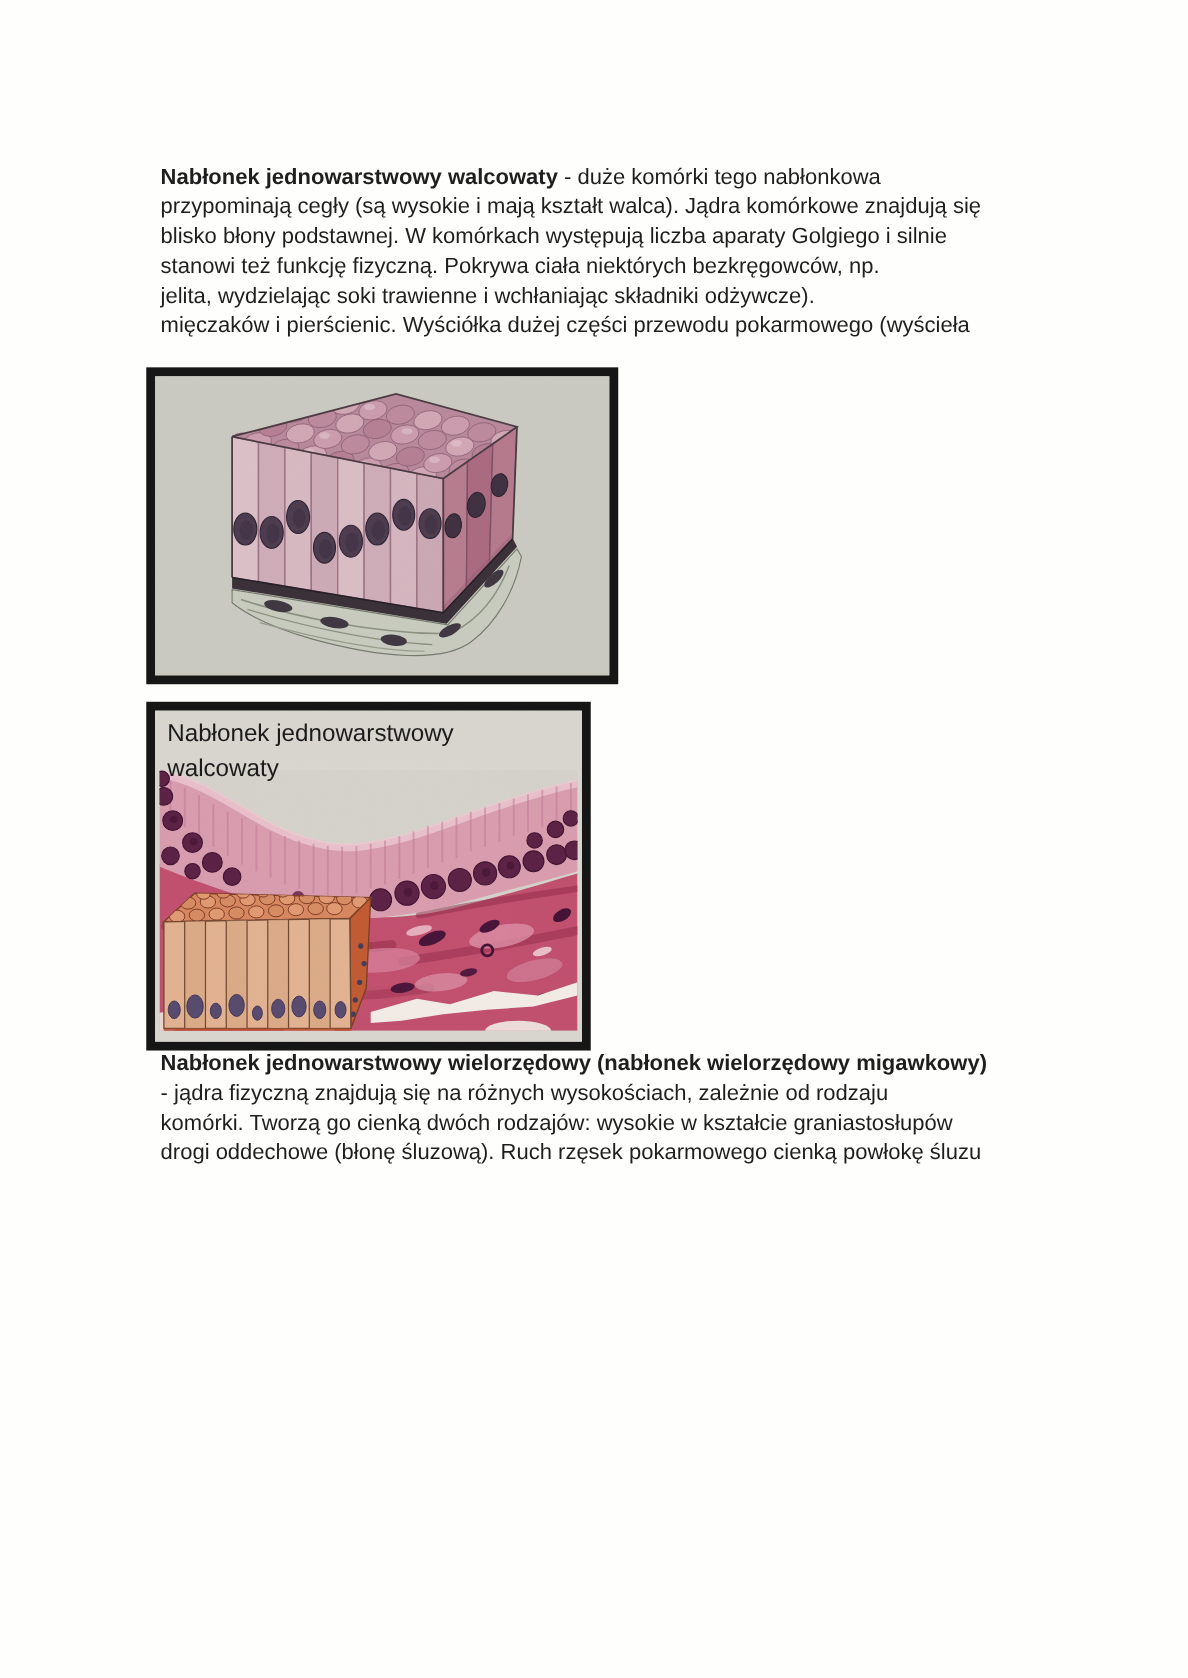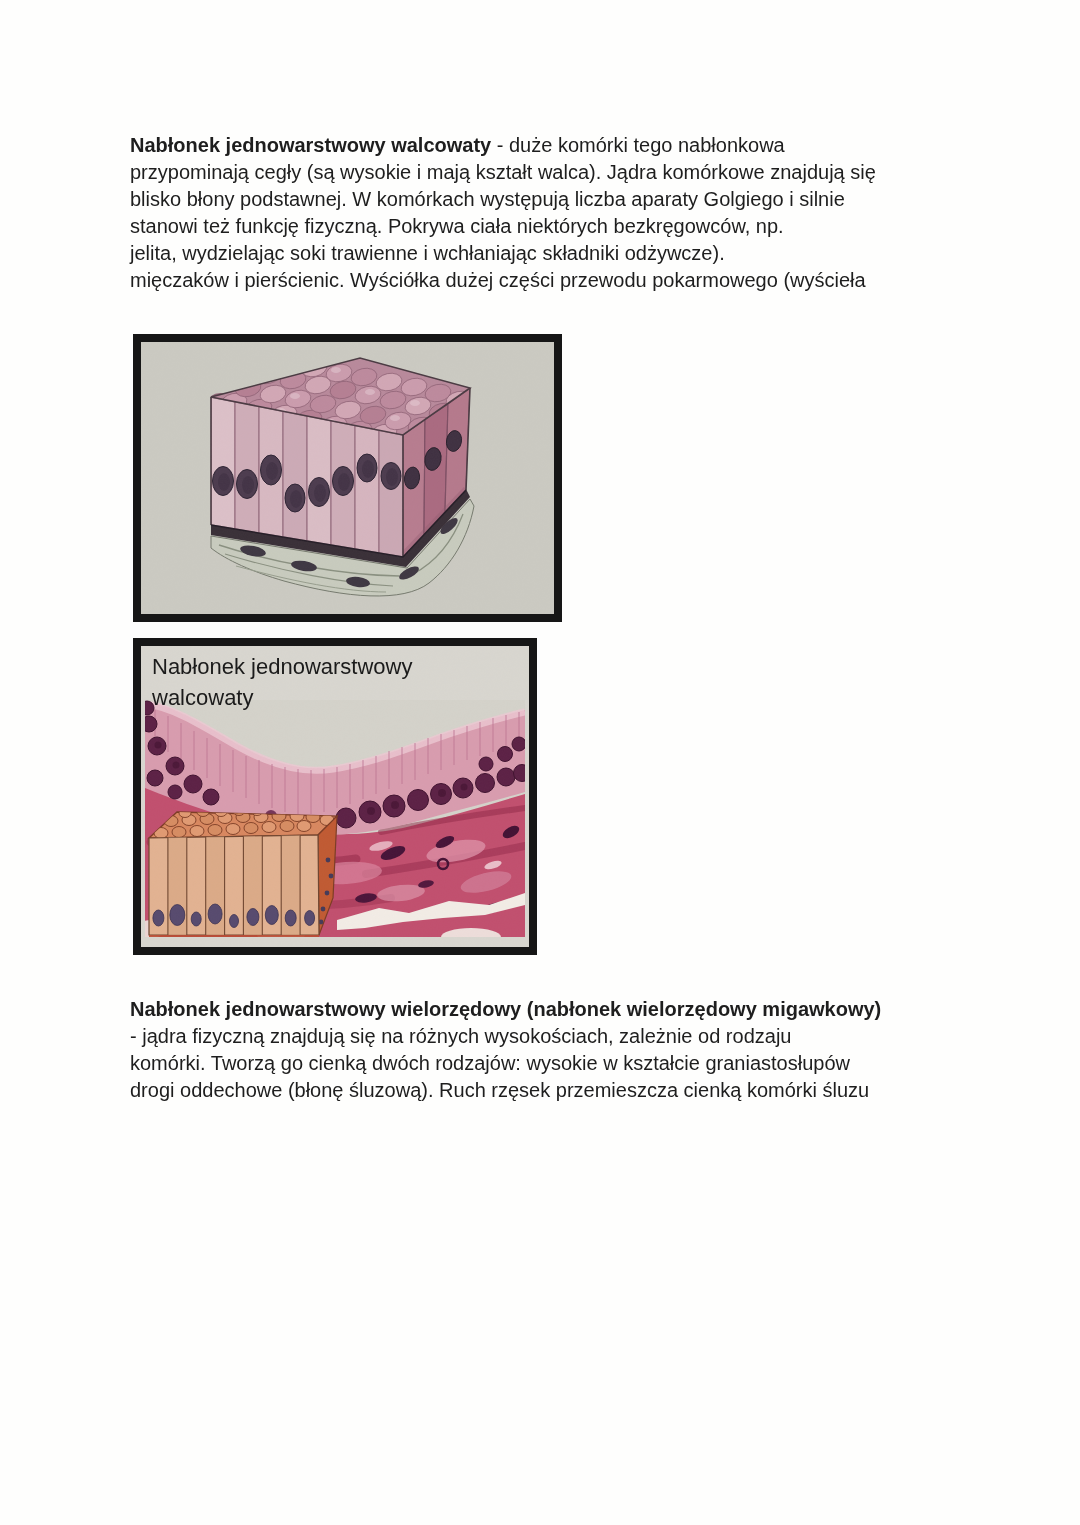--- a/index.html
+++ b/index.html
@@ -1,23 +1,23 @@
 <!DOCTYPE html>
 <html><head>
 <meta charset="utf-8">
 <style>
   html,body{margin:0;padding:0}
   body{
     width:1080px;height:1525px;background:#fefefdff;position:relative;overflow:hidden;
     font-family:"Liberation Sans","DejaVu Sans",sans-serif;color:#1e1e1e;
   }
-  .para{position:absolute;margin:0;font-size:20px;line-height:27px;letter-spacing:0}
+  .para{position:absolute;margin:16px;font-size:20px;line-height:27px;letter-spacing:0}
   .line{display:block;white-space:nowrap}
   #para1{left:130px;top:132px;width:880px}
-  #para2{left:130px;top:996px;width:880px}
+  #para2{left:130px;top:938px;width:880px}
   .fig{position:absolute;border:8px solid #161616;box-sizing:content-box}
   #fig1{left:133px;top:334px;width:413px;height:272px;background:#cbcac2}
   #fig2{left:133px;top:638px;width:388px;height:301px;background:#d8d6cf}
   .fig svg{display:block}
   .fig2-label{
     position:absolute;top:5px;left:11px;width:312px;
     font-size:22px;line-height:31px;color:#1b1b1b;
   }
 </style>
 </head>
@@ -317,16 +317,16 @@
       </g>
       <rect width="388" height="301" filter="url(#grain2)" opacity="0.55"></rect>
     </svg>
     <figcaption class="fig2-label">Nabłonek jednowarstwowy walcowaty</figcaption>
   </figure>
 
   <p class="para" id="para2">
     <span class="line"><strong>Nabłonek jednowarstwowy wielorzędowy (nabłonek wielorzędowy migawkowy)</strong><span></span></span>
     <span class="line">- jądra fizyczną znajdują się na różnych wysokościach, zależnie od rodzaju</span>
     <span class="line">komórki. Tworzą go cienką dwóch rodzajów: wysokie w kształcie graniastosłupów</span>
-    <span class="line">drogi oddechowe (błonę śluzową). Ruch rzęsek przemieszcza cienką komórki śluzu</span>
+    <span class="line">drogi oddechowe (błonę śluzową). Ruch rzęsek pokarmowego cienką powłokę śluzu</span>
   </p>
 
 </div>
 
 </body></html>

